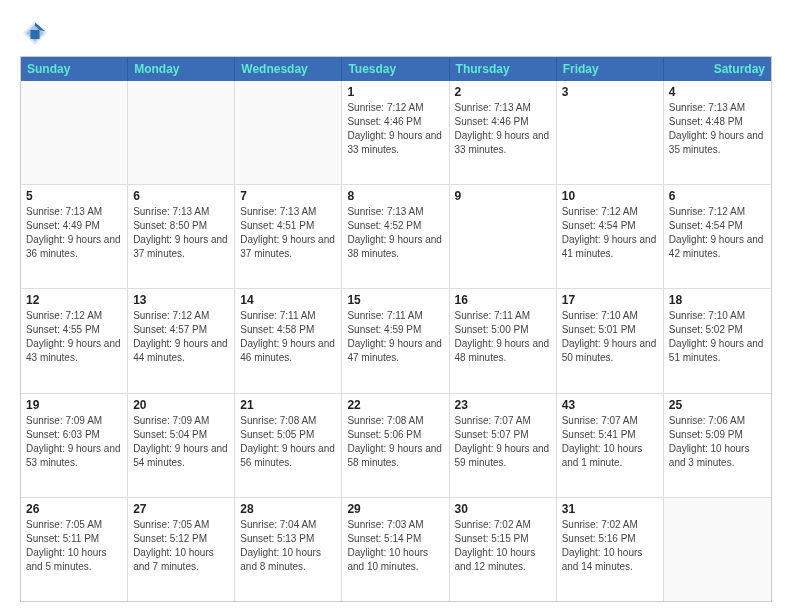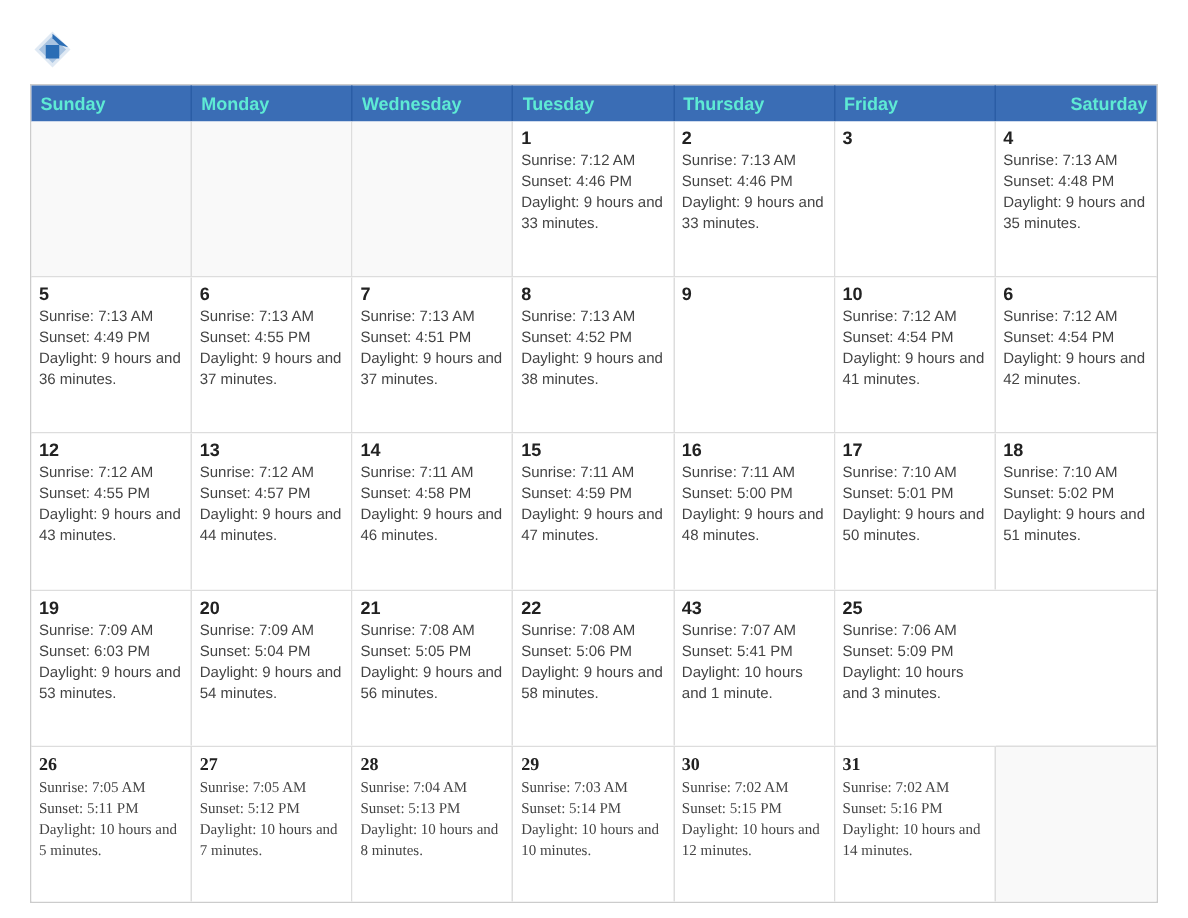--- a/index.html
+++ b/index.html
@@ -69,21 +69,21 @@
       flex: 1;
       display: flex;
       flex-direction: column;
     }
     .cal-week {
       display: grid;
       grid-template-columns: repeat(7, 1fr);
       flex: 1;
       border-bottom: 1px solid #ddd;
     }
-    .cal-week:last-child { border-bottom: none; font-family: Liberation Serif, serif; }
+    .cal-week:last-child { border-bottom: none; }
     .cal-cell {
       border-right: 1px solid #ddd;
       padding: 4px 5px;
       font-size: 9.5px;
       color: #333;
       background: #fff;
       min-height: 0;
     }
     .cal-cell:last-child { border-right: none; }
     .cal-cell.empty { background: #f9f9f9; }
@@ -163,21 +163,21 @@
         <div class="cal-week">
           <div class="cal-cell">
             <div class="day-number">5</div>
             <div class="cell-detail">Sunrise: 7:13 AM
 Sunset: 4:49 PM
 Daylight: 9 hours and 36 minutes.</div>
           </div>
           <div class="cal-cell">
             <div class="day-number">6</div>
             <div class="cell-detail">Sunrise: 7:13 AM
-Sunset: 4:55 PM
+Sunset: 8:50 PM
 Daylight: 9 hours and 37 minutes.</div>
           </div>
           <div class="cal-cell">
             <div class="day-number">7</div>
             <div class="cell-detail">Sunrise: 7:13 AM
 Sunset: 4:51 PM
 Daylight: 9 hours and 37 minutes.</div>
           </div>
           <div class="cal-cell">
             <div class="day-number">8</div>
@@ -262,20 +262,26 @@
             <div class="day-number">21</div>
             <div class="cell-detail">Sunrise: 7:08 AM
 Sunset: 5:05 PM
 Daylight: 9 hours and 56 minutes.</div>
           </div>
           <div class="cal-cell">
             <div class="day-number">22</div>
             <div class="cell-detail">Sunrise: 7:08 AM
 Sunset: 5:06 PM
 Daylight: 9 hours and 58 minutes.</div>
+          </div>
+          <div class="cal-cell">
+            <div class="day-number">23</div>
+            <div class="cell-detail">Sunrise: 7:07 AM
+Sunset: 5:07 PM
+Daylight: 9 hours and 59 minutes.</div>
           </div>
           <div class="cal-cell">
             <div class="day-number">43</div>
             <div class="cell-detail">Sunrise: 7:07 AM
 Sunset: 5:41 PM
 Daylight: 10 hours and 1 minute.</div>
           </div>
           <div class="cal-cell">
             <div class="day-number">25</div>
             <div class="cell-detail">Sunrise: 7:06 AM

